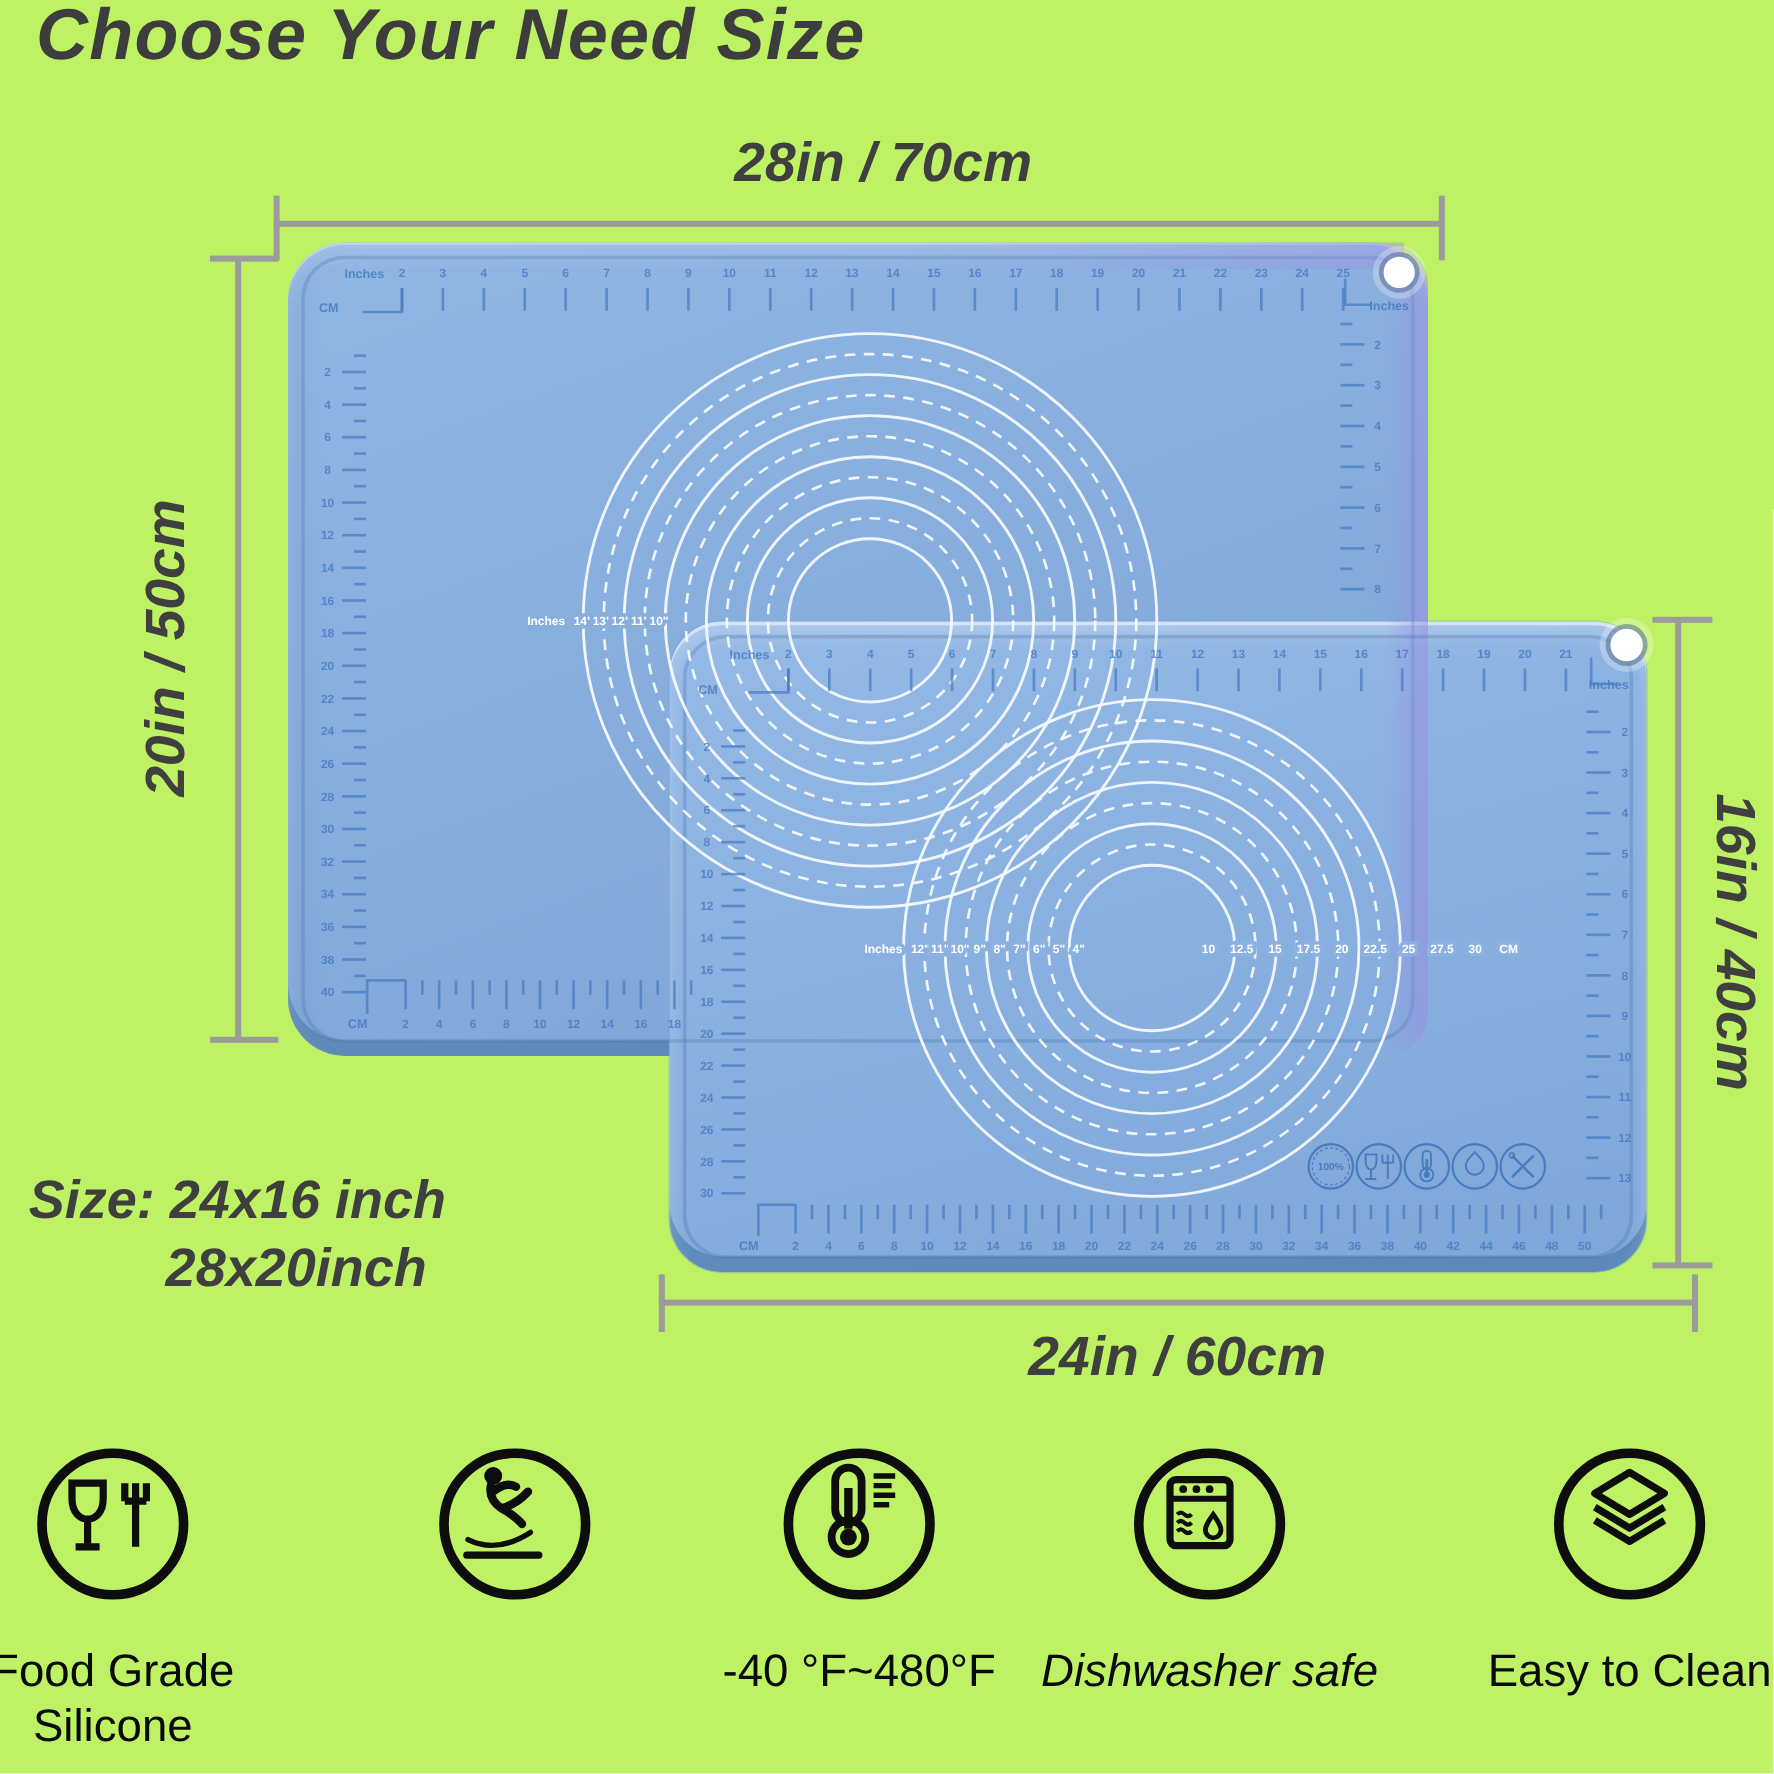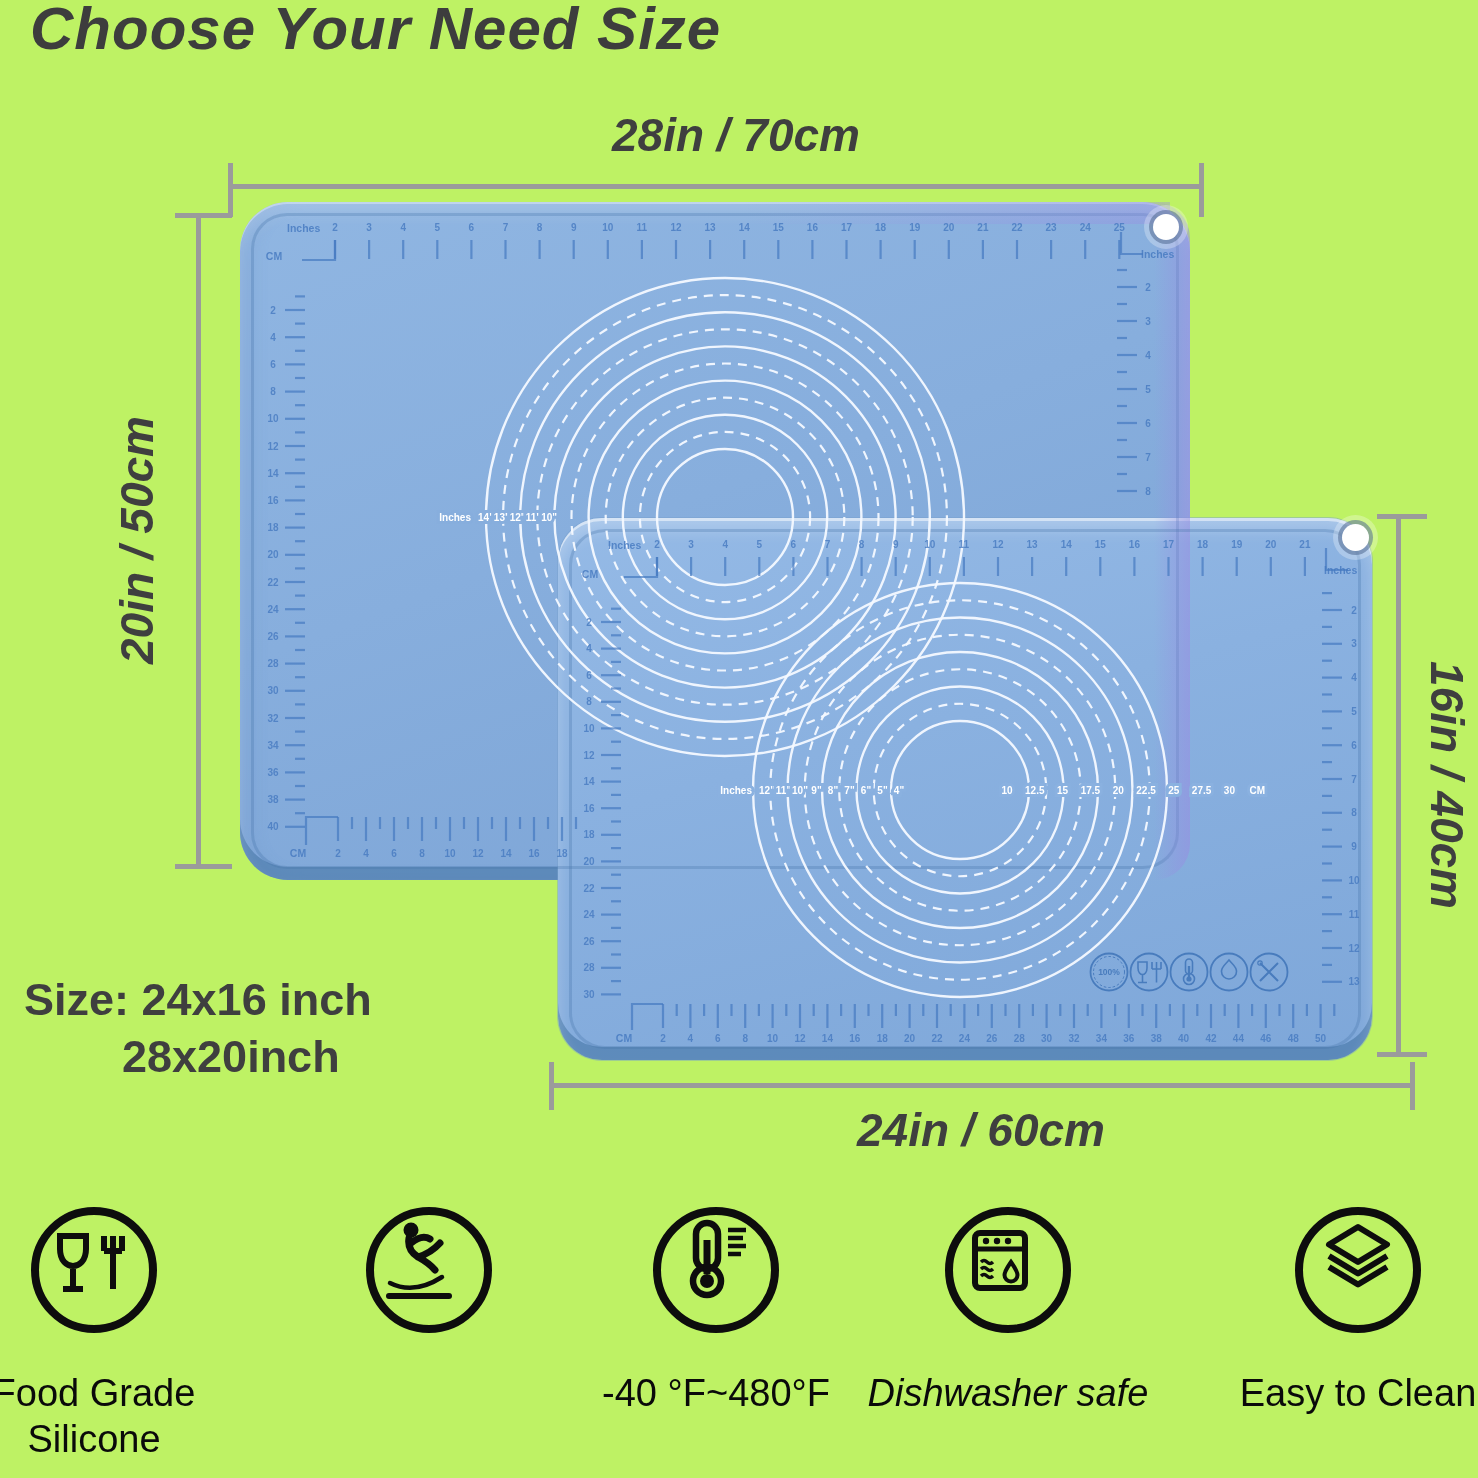--- a/index.html
+++ b/index.html
@@ -36,21 +36,21 @@
   .mat-surface{position:absolute;inset:11px;border-radius:36px;z-index:1;
     box-shadow:inset 0 0 0 3px rgba(70,115,170,.30);}
   .mat-svg{position:absolute;left:0;top:0;z-index:2;}
   .grommet{position:absolute;border-radius:50%;background:#fff;z-index:3;
     box-shadow:0 0 0 4px rgba(80,105,145,.55),0 0 0 9px rgba(255,255,255,.28);}
   .grommet.big{left:913px;top:12px;width:26px;height:26px;}
   .grommet.front{left:784px;top:6px;width:27px;height:27px;}
 
   
   .size-note{position:absolute;left:24px;top:972px;font-size:45px;font-weight:bold;
-    color:#3f3f3f;line-height:1.26;}
+    font-style:italic;color:#3f3f3f;line-height:1.26;text-align:center;}
   .size-note .l2{margin-left:98px;}
 
   
   .feature{position:absolute;top:1200px;width:340px;text-align:center;}
   .feature .ficon{display:block;margin:0 auto;}
   .feature .flabel{margin-top:30px;font-size:38px;color:#0a0a0a;line-height:1.22;}
 </style>
 </head>
 <body>
 

